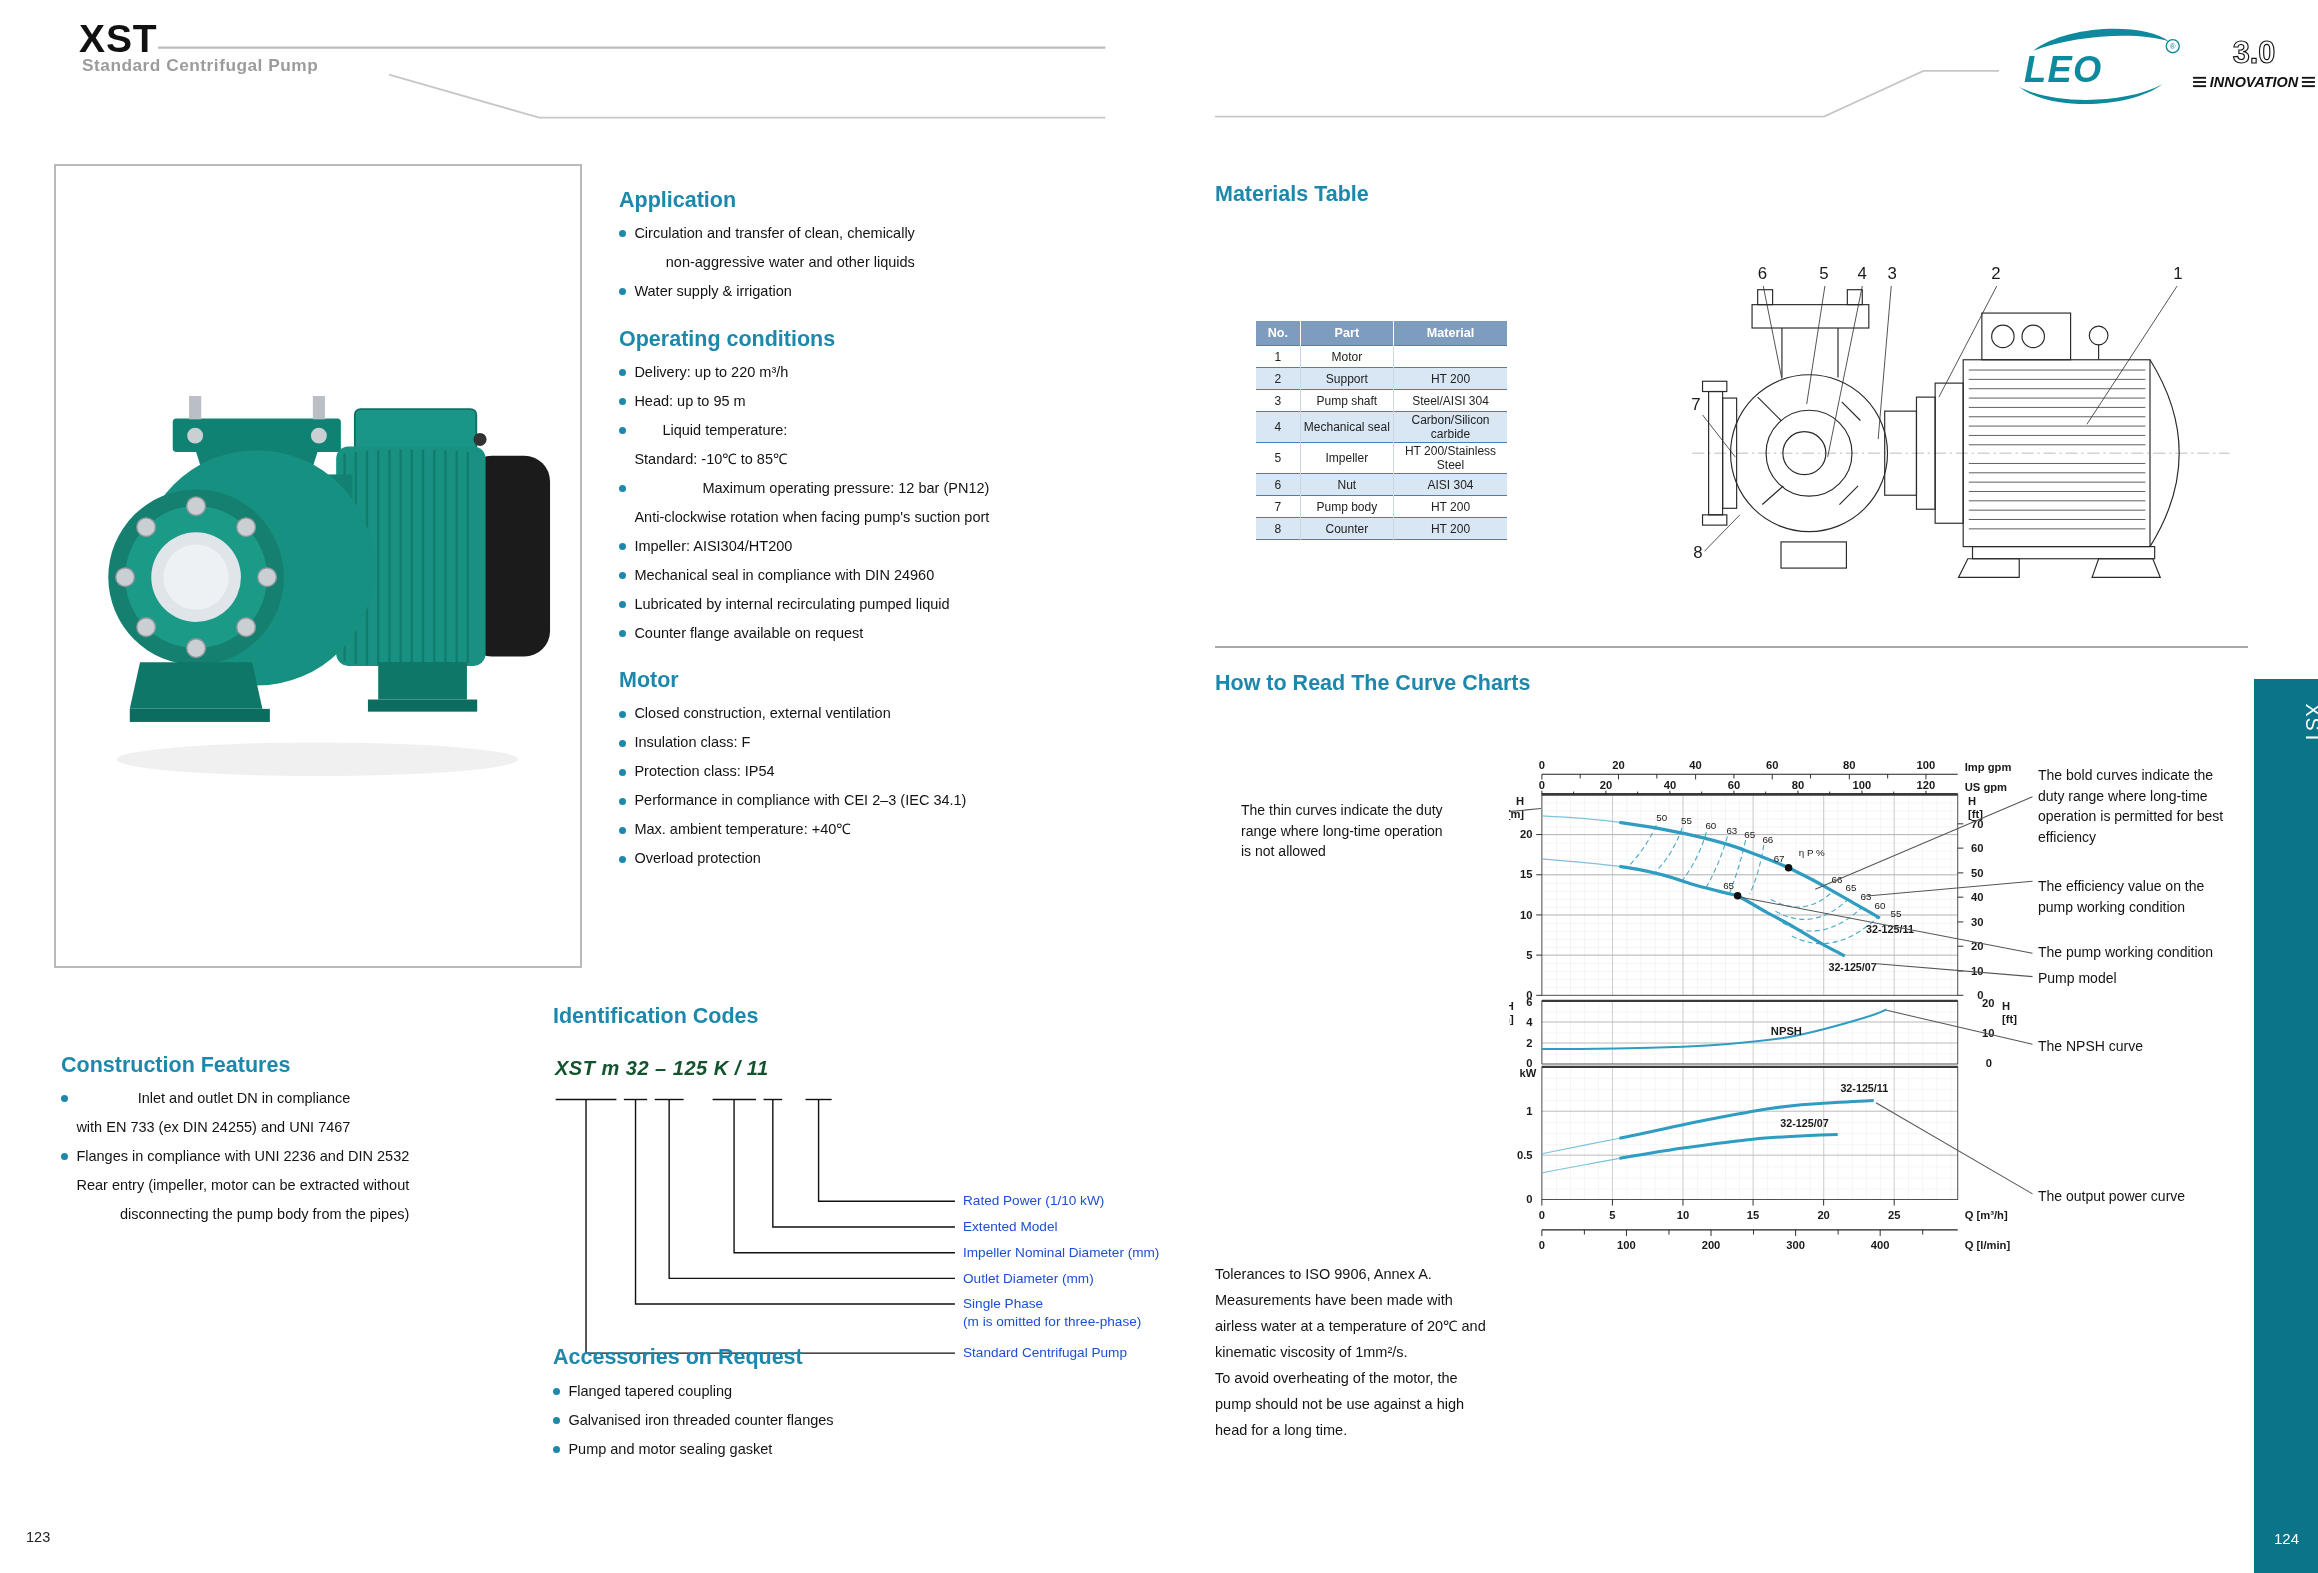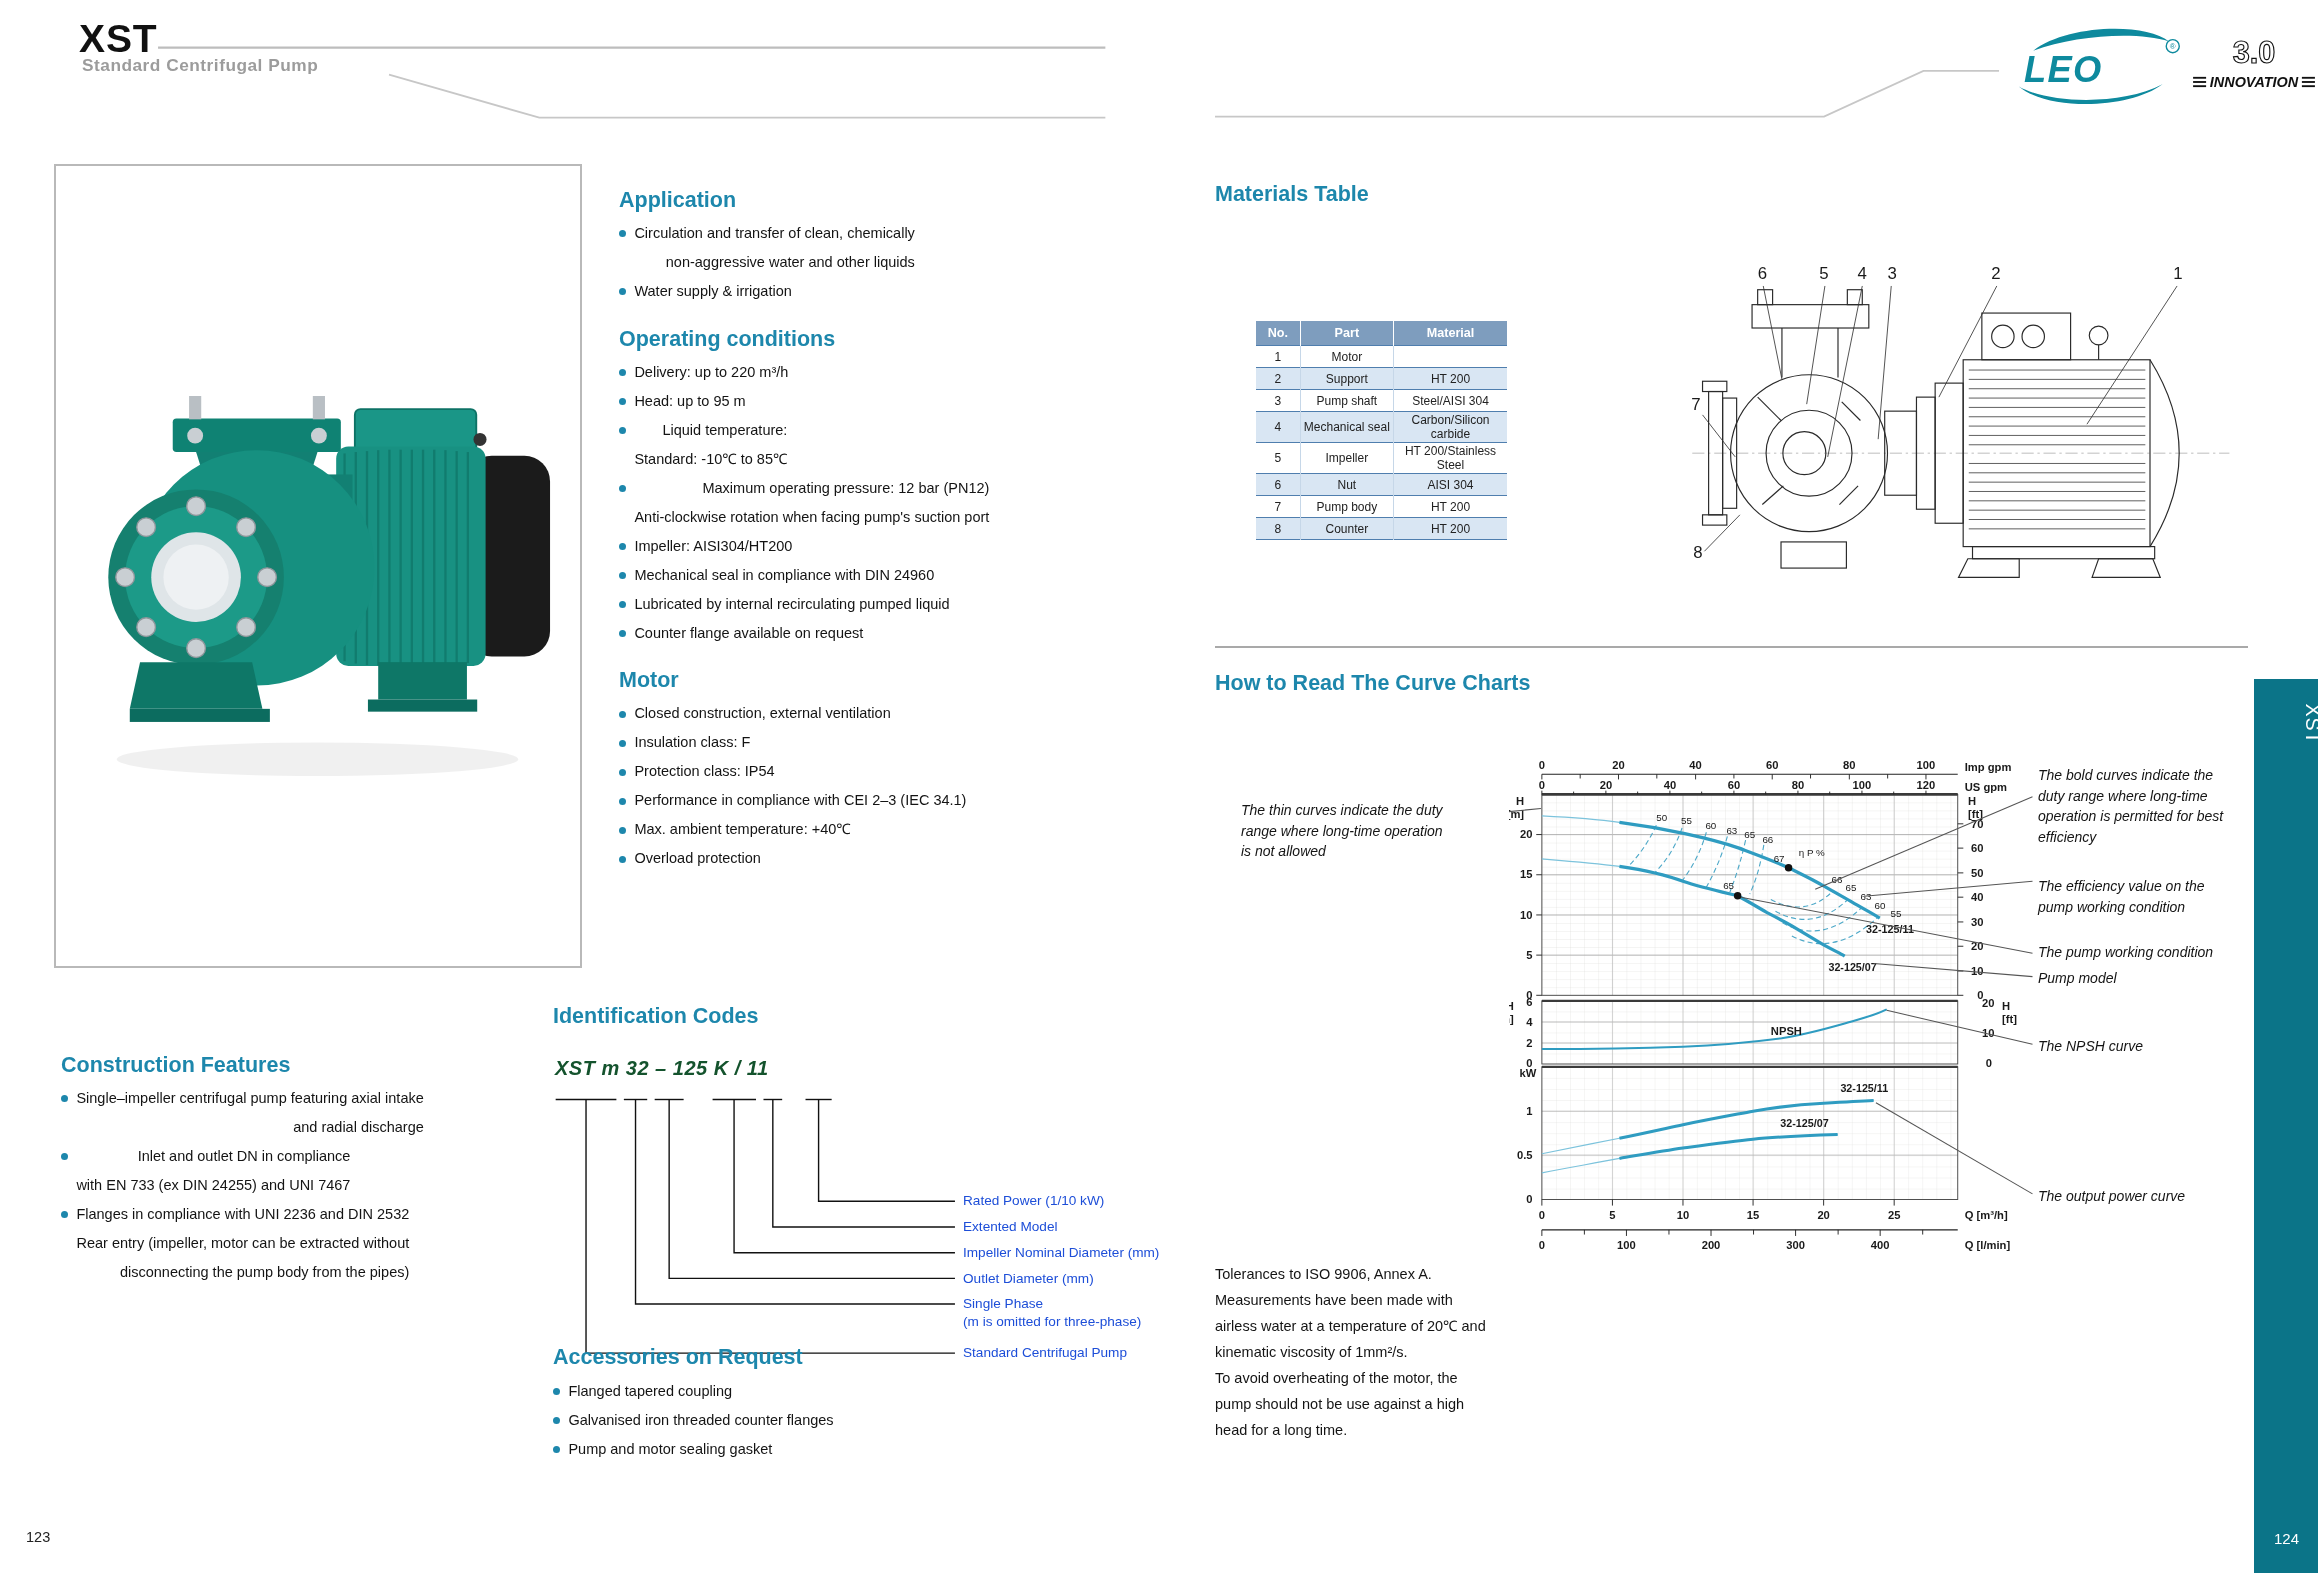--- a/index.html
+++ b/index.html
@@ -3,21 +3,21 @@
 <meta charset="utf-8">
 <style>
   html,body{margin:0;padding:0;background:#e8e8e8;}
   #page{position:relative;width:2319px;height:1574px;background:#ffffff;overflow:hidden;
         font-family:"Liberation Sans", sans-serif;color:#141414;}
   .abs{position:absolute;}
   h2.sec{font-size:21.5px;font-weight:bold;color:#1d87ac;margin:0;line-height:1.1;}
   .bitem{display:flex;align-items:flex-start;text-align:right;}
   .dot{flex:none;width:7px;height:7px;border-radius:50%;background:#1d87ac;margin:11.2px 8.4px 0 0;}
   .blines{font-size:14.5px;line-height:29px;color:#141414;}
-  .lines30 div{font-size:14px;line-height:20.6px;color:#141414;font-style:italic;}
+  .lines30 div{font-size:14px;line-height:20.6px;color:#141414;}
   .gl div{font-size:14.5px;line-height:26px;color:#141414;}
   .title-xst{font-size:39px;font-weight:bold;color:#111;letter-spacing:0.9px;line-height:1;}
   .subtitle{font-size:17.3px;color:#9c9c9c;font-weight:bold;letter-spacing:0.5px;}
   .code{font-size:20px;font-weight:bold;letter-spacing:0.5px;color:#14532d;font-style:italic;}
   .idlabel{font-size:13.6px;line-height:17.3px;color:#1d4ed8;}
   table.mat{border-collapse:collapse;width:251px;}
   table.mat th{background:#7e9dbe;color:#fff;font-size:12.6px;font-weight:bold;height:22.4px;border-left:1.4px solid #fff;}
   table.mat th:first-child{border-left:none;}
   table.mat td{font-size:12px;text-align:center;height:19px;border-left:0.9px solid #c6d7e8;color:#222;}
   table.mat td:first-child{border-left:none;}
@@ -228,27 +228,20 @@
           <div class="blines">
             <div>Overload protection</div>
           </div>
         </div>
       </div>
   </div>
 
   <div class="abs" style="left:61px;top:1054px;width:542px;">
     <h2 class="sec">Construction Features</h2>
     <div style="margin-top:6.5px;">
-        <div class="bitem">
-          <span class="dot"></span>
-          <div class="blines">
-            <div>Single–impeller centrifugal pump featuring axial intake</div>
-            <div>and radial discharge</div>
-          </div>
-        </div>
         <div class="bitem">
           <span class="dot"></span>
           <div class="blines">
             <div>Inlet and outlet DN in compliance</div>
             <div>with EN 733 (ex DIN 24255) and UNI 7467</div>
           </div>
         </div>
         <div class="bitem">
           <span class="dot"></span>
           <div class="blines">

